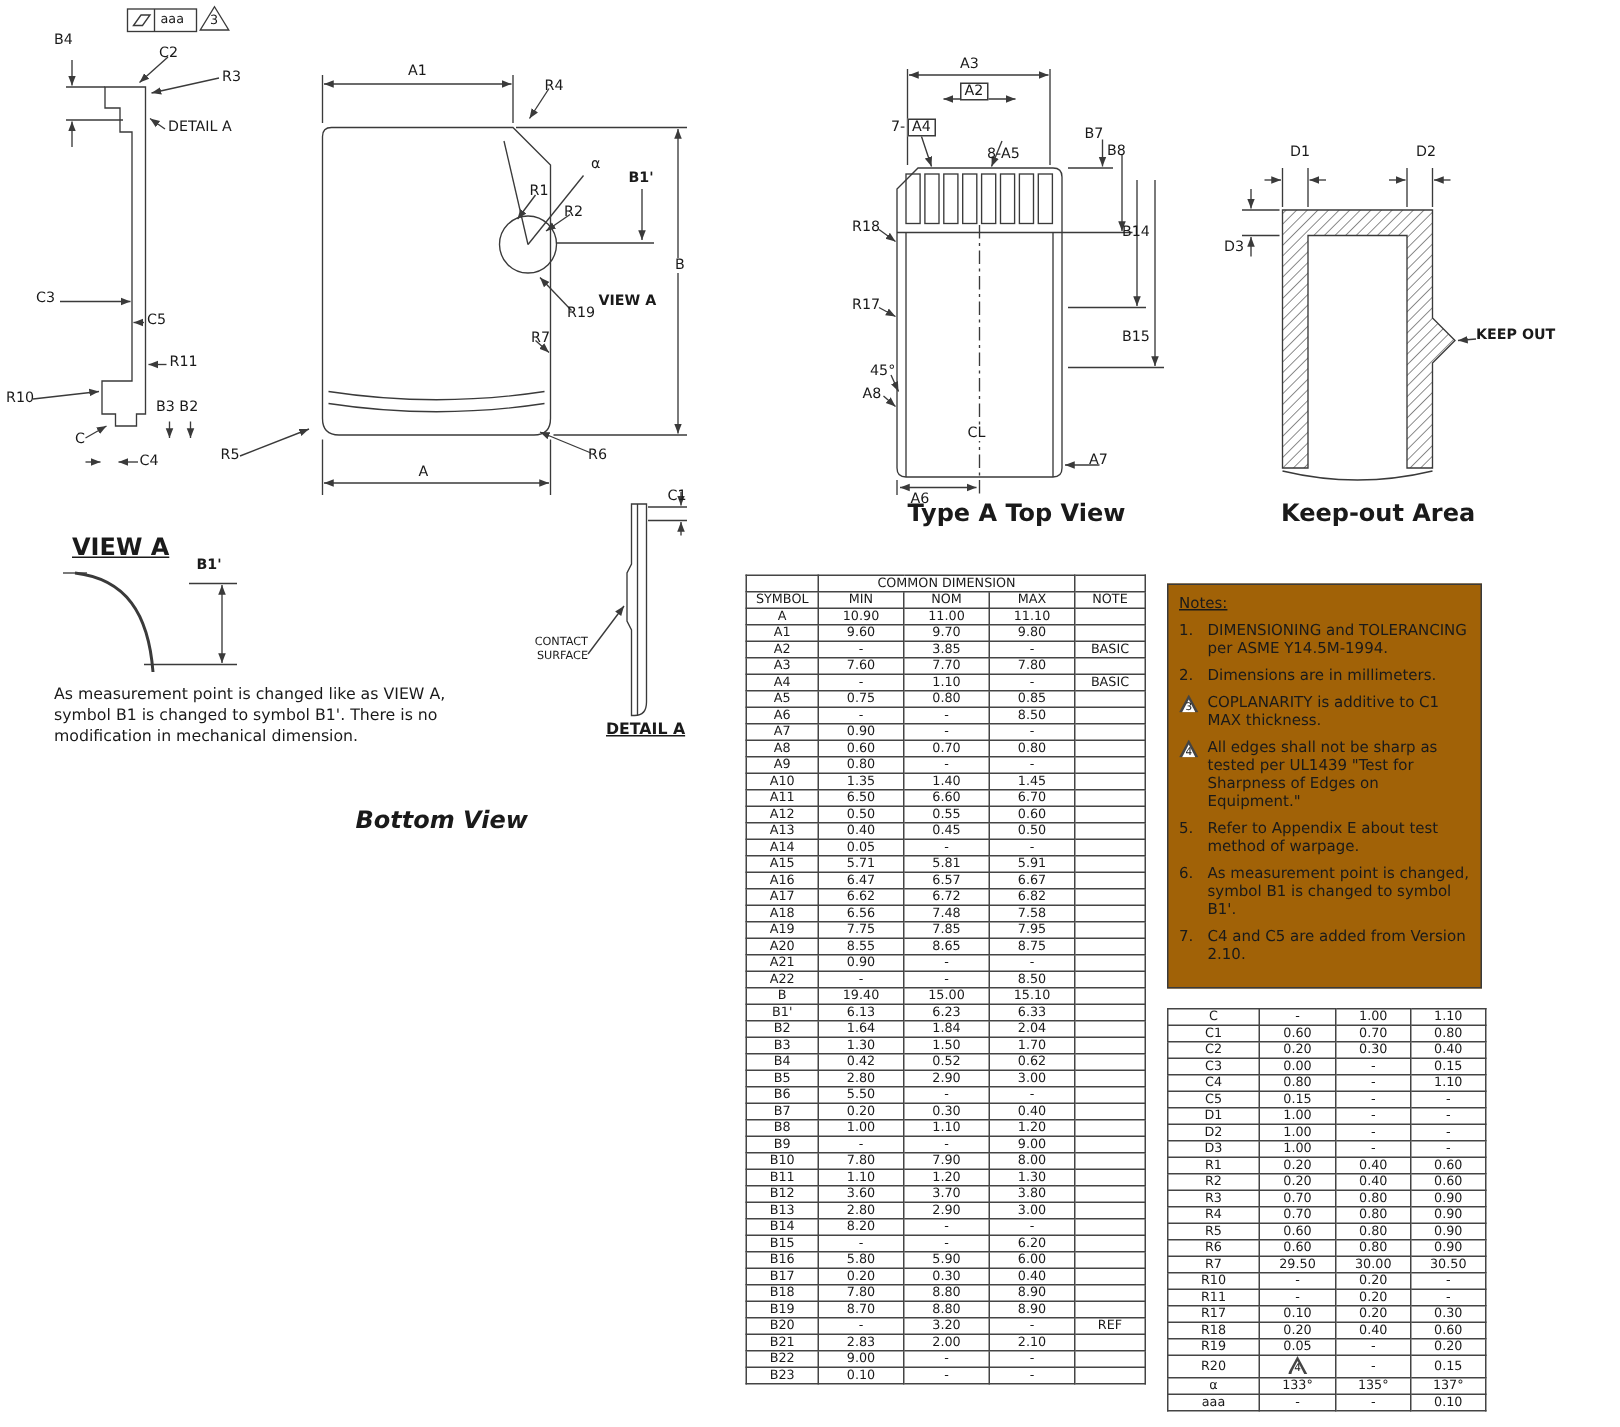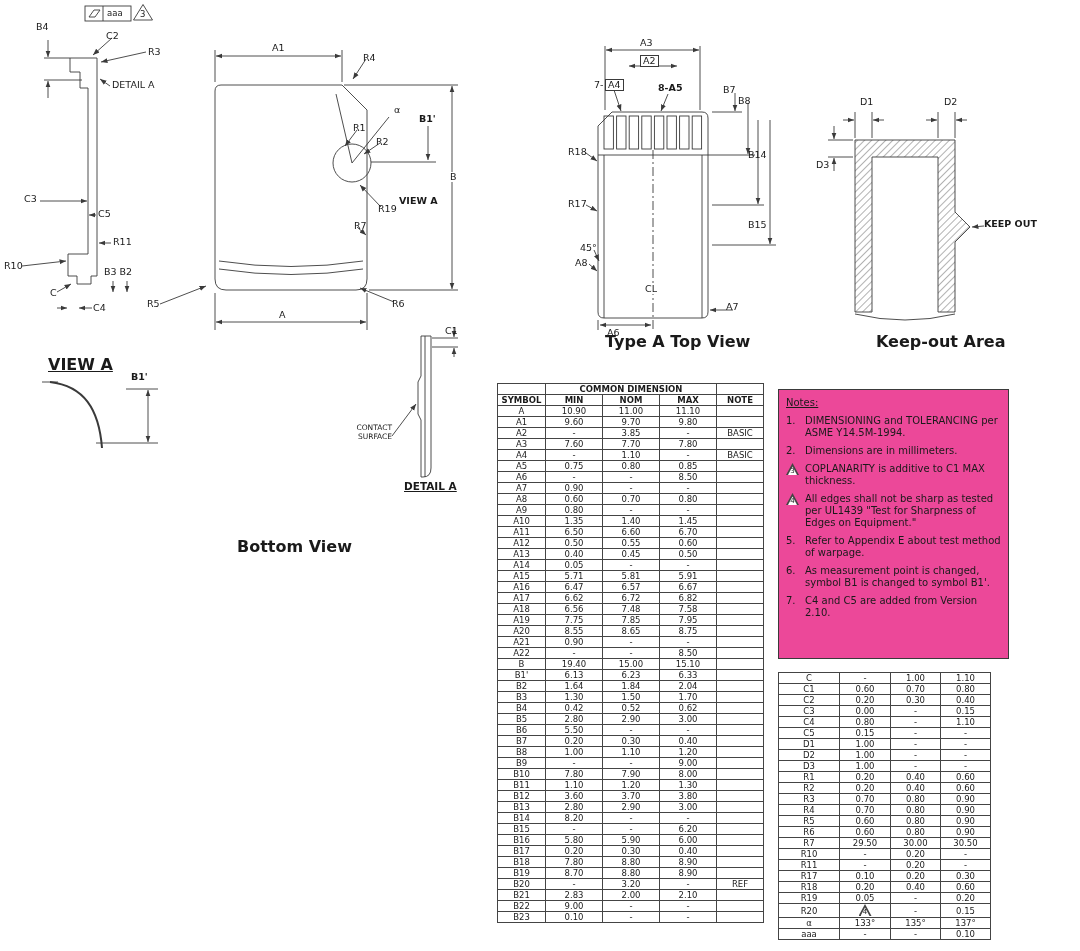--- a/index.html
+++ b/index.html
@@ -17,26 +17,26 @@
   .callout.boxed{border:1px solid #3a3a3a;padding:0 2px;background:#fff;}
   .callout.tiny{font-size:7.5px;white-space:normal;width:56px;line-height:1.15;}
   .callout.s8{font-size:8.5px;}
   .callout.bg{background:#fff;padding:0 2px;}
 
   .note-block{position:absolute;left:36px;top:456px;width:276px;font-size:10.5px;line-height:1.35;z-index:2;}
 
   table{border-collapse:collapse;position:absolute;background:#fff;z-index:2;table-layout:fixed;}
   td,th{border:1px solid #444;font-size:8.5px;line-height:10px;height:11px;padding:0 2px;
         text-align:center;font-weight:normal;overflow:hidden;}
-  th{font-weight:bold;margin-top:33px;}
+  th{font-weight:normal;margin-top:33px;}
   #common-table{left:497px;top:383px;}
   #side-table{left:778px;top:672px;}
 
-  .notes-box{position:absolute;left:778px;top:389px;width:231px;height:270px;border:1px solid #3a3a3a;
-             background:#ec4899;padding:7px 7px 0 7px;font-size:10px;line-height:1.2;z-index:2;}
+  .notes-box{position:absolute;left:778px;top:389px;width:210px;height:270px;border:1px solid #3a3a3a;
+             background:#a16207;padding:7px 7px 0 7px;font-size:10px;line-height:1.2;z-index:2;}
   .notes-title{text-decoration:underline;margin-bottom:6px;}
   .note-item{display:flex;margin-bottom:6px;}
   .note-marker{width:19px;flex:none;}
   .note-text{flex:1;}
 
   .tri-marker{position:relative;display:inline-block;width:13px;height:12px;vertical-align:-1px;}
   .tri-marker::before{content:"";position:absolute;left:0;top:0;width:13px;height:12px;
       clip-path:polygon(50% 0,0 100%,100% 100%);background:#444;}
   .tri-marker::after{content:"";position:absolute;left:2px;top:3.4px;width:9px;height:8.6px;
       clip-path:polygon(50% 0,0 100%,100% 100%);background:#fff;}
@@ -210,46 +210,47 @@
       <span class="callout bg" style="left: 448px; top: 172px;">B</span>
       <span class="callout bold" style="left: 399px; top: 196px;">VIEW A</span>
       <span class="callout" style="left: 378px; top: 204px;">R19</span>
       <span class="callout" style="left: 354px; top: 221px;">R7</span>
       <span class="callout" style="left: 392px; top: 299px;">R6</span>
       <span class="callout bg" style="left: 277px; top: 310px;">A</span>
       <span class="callout bg" style="left: 638px; top: 38px;">A3</span>
       <span class="callout boxed" style="left: 640px; top: 55px;">A2</span>
       <span class="callout" style="left: 594px; top: 80px;">7-</span>
       <span class="callout boxed" style="left: 605px; top: 79px;">A4</span>
-      <span class="callout" style="left: 658px; top: 83px; font-weight: bold;">8-A5</span>
+      <span class="callout" style="left: 658px; top: 98px;">8-A5</span>
       <span class="callout" style="left: 723px; top: 85px;">B7</span>
       <span class="callout" style="left: 738px; top: 96px;">B8</span>
       <span class="callout" style="left: 748px; top: 150px;">B14</span>
       <span class="callout" style="left: 748px; top: 220px;">B15</span>
       <span class="callout" style="left: 568px; top: 147px;">R18</span>
       <span class="callout" style="left: 568px; top: 199px;">R17</span>
       <span class="callout" style="left: 580px; top: 243px;">45°</span>
       <span class="callout" style="left: 575px; top: 258px;">A8</span>
       <span class="callout bg" style="left: 643px; top: 284px;">CL</span>
       <span class="callout" style="left: 726px; top: 302px;">A7</span>
       <span class="callout" style="left: 607px; top: 328px;">A6</span>
       <span class="callout" style="left: 860px; top: 97px;">D1</span>
       <span class="callout" style="left: 944px; top: 97px;">D2</span>
       <span class="callout" style="left: 816px; top: 160px;">D3</span>
       <span class="callout bold" style="left: 984px; top: 219px;">KEEP OUT</span>
       <span class="callout cap ul" style="left: 48px; top: 356px;">VIEW A</span>
       <span class="callout bold" style="left: 131px; top: 372px;">B1'</span>
       <span class="callout" style="left: 445px; top: 326px;">C1</span>
       <span class="callout tiny" style="left: 336px; top: 424px; text-align: right;">CONTACT SURFACE</span>
       <span class="callout mid ul" style="left: 404px; top: 481px;">DETAIL A</span>
-      <span class="callout cap" style="left: 237px; top: 538px;">Bottom View</span>
+      <span class="callout cap" style="left: 237px; top: 538px; font-style: italic;">Bottom View</span>
       <span class="callout cap" style="left: 605px; top: 333px;">Type A Top View</span>
-      <span class="callout cap" style="left: 876px; top: 333px;">Keep-out Area</span>
+      <span class="callout cap" style="left: 854px; top: 333px;">Keep-out Area</span>
     </div>
 
+  <div class="note-block">As measurement point is changed like as VIEW A, symbol B1 is changed to symbol B1'. There is no modification in mechanical dimension.</div>
 
   <table id="common-table">
     <colgroup>
       <col style="width:48px">
         <col style="width:57px">
         <col style="width:57px">
         <col style="width:57px">
         <col style="width:47px">
     </colgroup>
     <thead>

